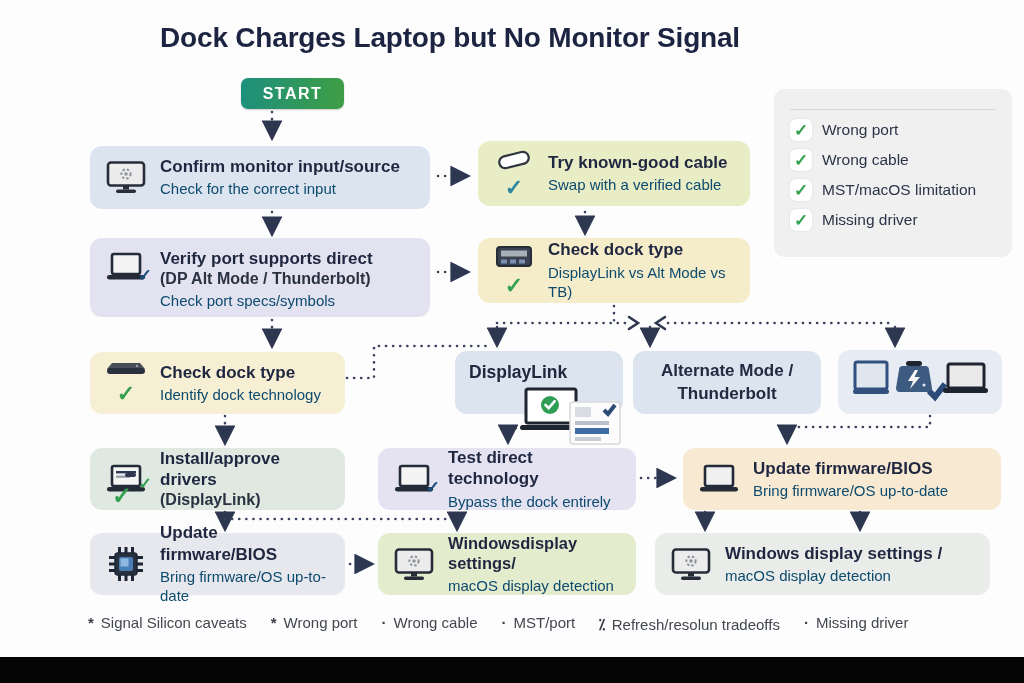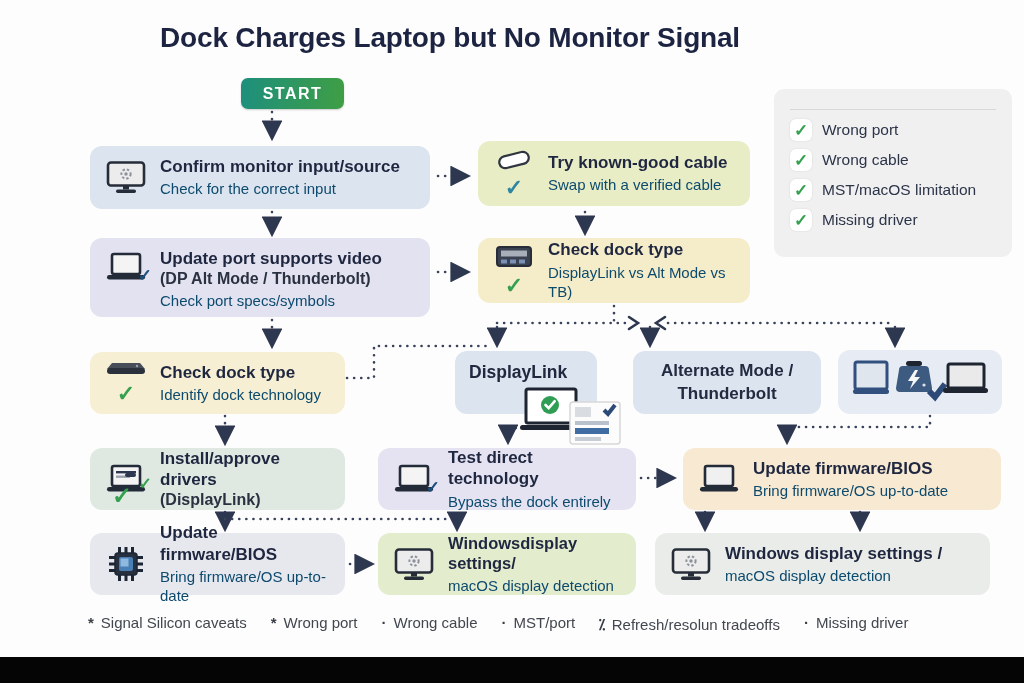--- a/index.html
+++ b/index.html
@@ -143,21 +143,21 @@
 
   <div class="node" style="left:90px;top:238px;width:340px;height:79px;background:#e3e2f0;align-items:flex-start;padding-top:10px;">
     <div class="ic" style="position:relative;margin-top:4px;">
       <svg width="42" height="30" viewBox="0 0 42 30">
         <rect x="7" y="2" width="28" height="20" rx="2" fill="#f4f4f4" stroke="#232a38" stroke-width="2.6"></rect>
         <rect x="2" y="23" width="38" height="4.4" rx="2.2" fill="#232a38"></rect>
       </svg>
       <span class="ckm ck-corner">✓</span>
     </div>
     <div class="tx">
-      <div class="t">Update port supports video</div>
+      <div class="t">Verify port supports direct</div>
       <div class="t2">(DP Alt Mode / Thunderbolt)</div>
       <div class="s">Check port specs/symbols</div>
     </div>
   </div>
 
   <div class="node" style="left:478px;top:238px;width:272px;height:65px;background:#f5edca;">
     <div class="ic">
       <span>
         <svg width="40" height="24" viewBox="0 0 40 24">
           <rect x="3" y="2" width="34" height="19" rx="3" fill="#3a4150" stroke="#262c38" stroke-width="2"></rect>
@@ -185,21 +185,21 @@
         </svg>
       </span>
       <span class="ckm ck-green">✓</span>
     </div>
     <div class="tx">
       <div class="t">Check dock type</div>
       <div class="s">Identify dock technology</div>
     </div>
   </div>
 
-  <div class="node" style="left:455px;top:351px;width:142px;height:63px;background:#dce4f0;align-items:flex-start;padding-top:11px;">
+  <div class="node" style="left:455px;top:351px;width:168px;height:63px;background:#dce4f0;align-items:flex-start;padding-top:11px;">
     <div class="dl-text">DisplayLink</div>
   </div>
 
   <div class="float-icon">
     <svg width="108" height="62" viewBox="0 0 108 62">
       <rect x="10" y="3" width="50" height="34" rx="2" fill="#fff" stroke="#1e2430" stroke-width="3"></rect>
       <rect x="4" y="39" width="62" height="5" rx="2.5" fill="#1e2430"></rect>
       <circle cx="34" cy="19" r="9" fill="#2f9e54"></circle>
       <path d="M29.5 19 l3.2 3.2 l6-7" stroke="#fff" stroke-width="2.6" fill="none" stroke-linecap="round"></path>
       <rect x="54" y="16" width="50" height="42" rx="3" fill="#fcfcfc" stroke="#d7d7d7" stroke-width="1.5"></rect>

